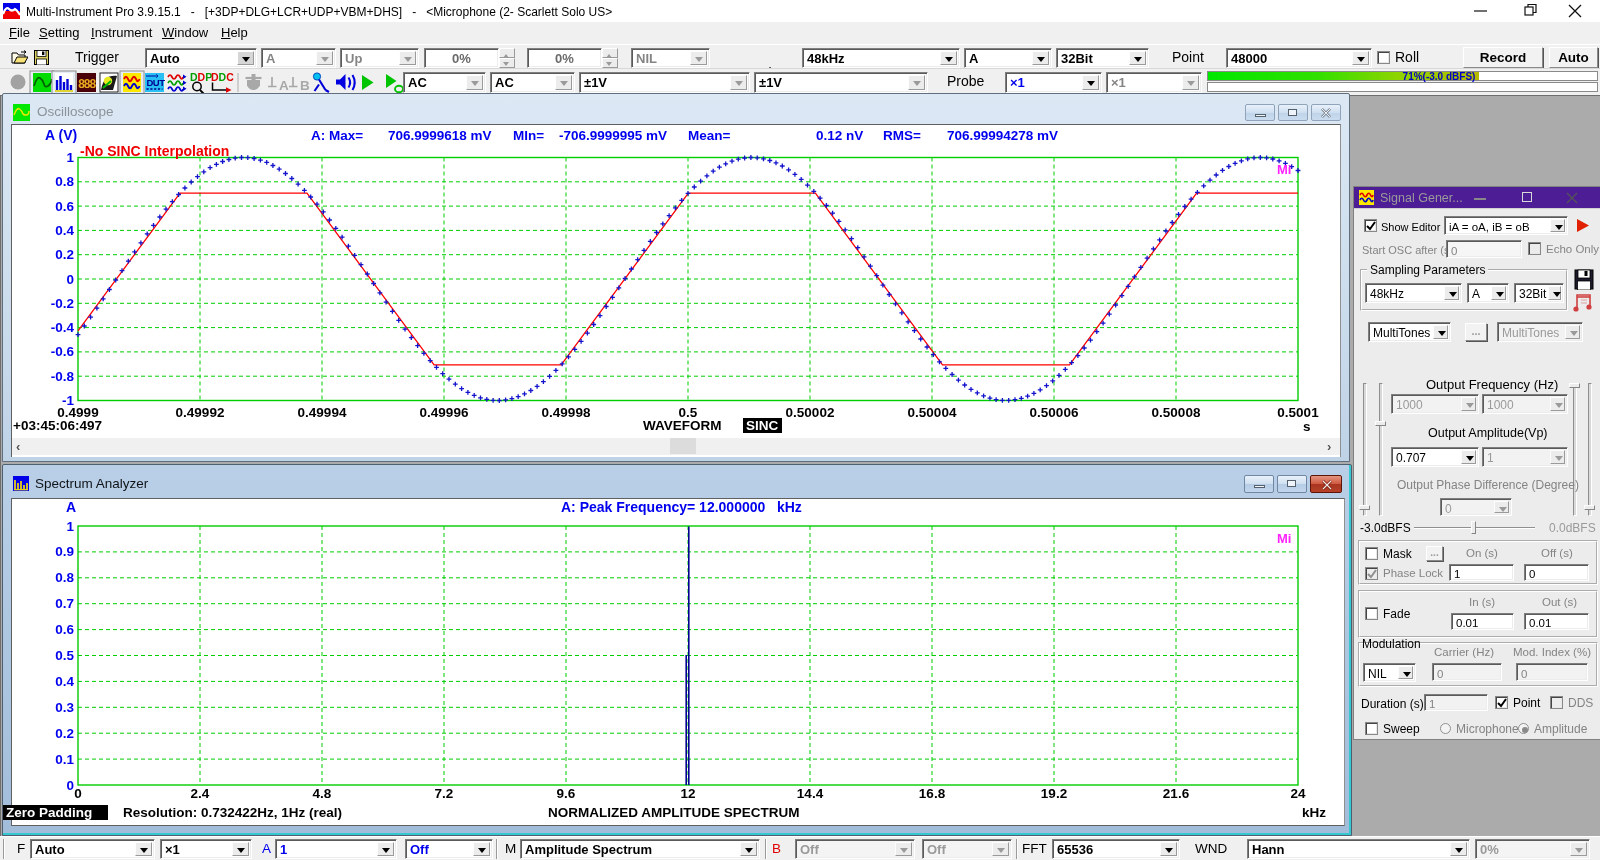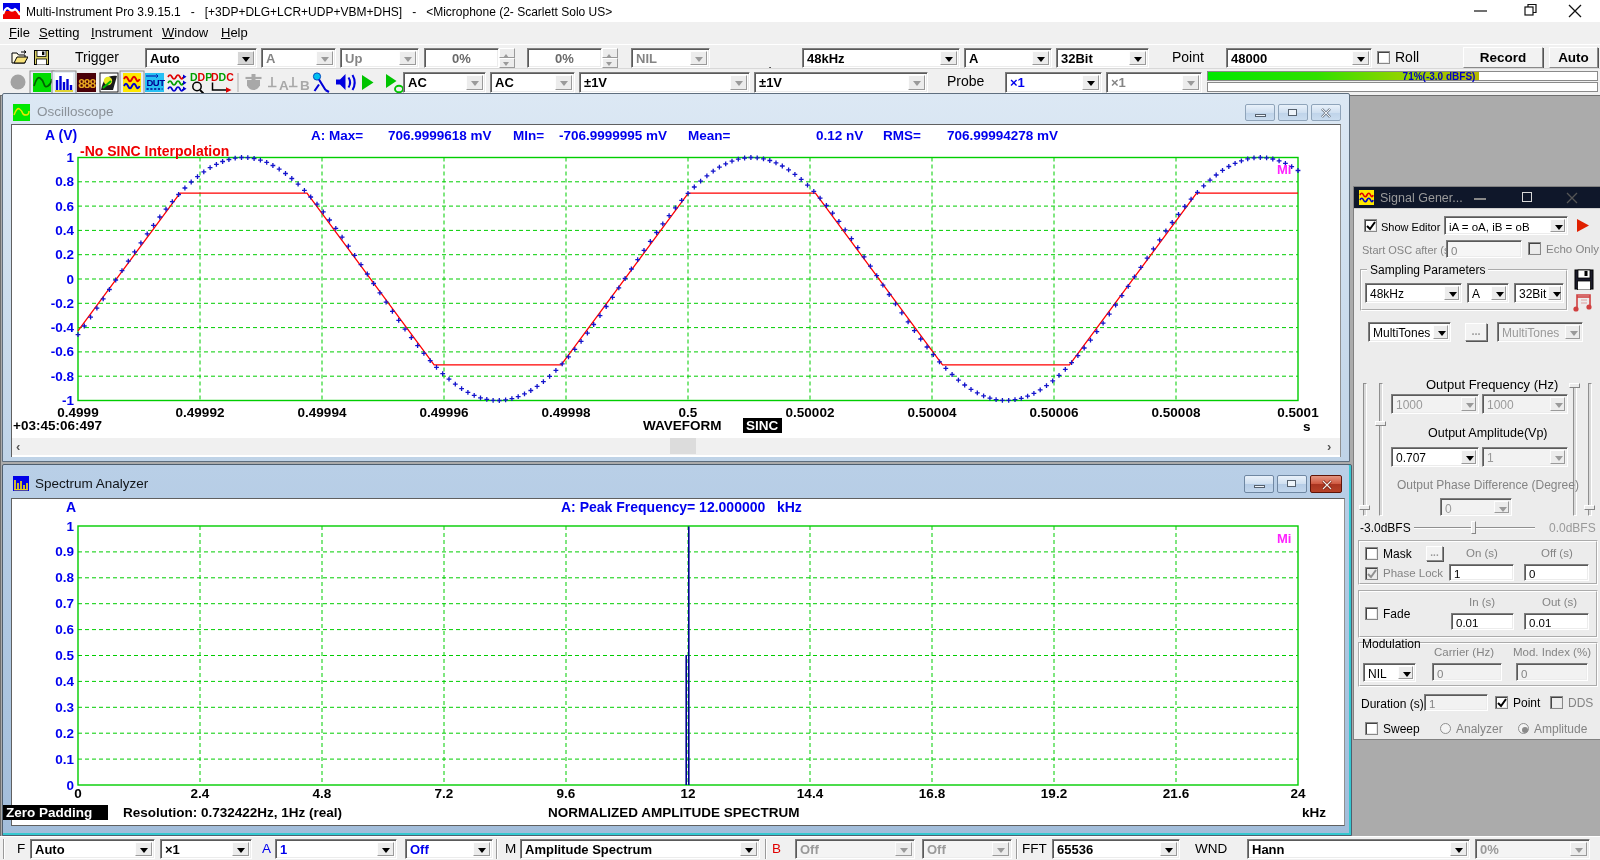--- a/index.html
+++ b/index.html
@@ -305,21 +305,21 @@
     <text x="1302" y="817" font-family="Liberation Sans" font-size="13.5" font-weight="bold" fill="#000">kHz</text>
     <text x="66" y="512" font-family="Liberation Sans" font-size="14" font-weight="bold" fill="#0000ee">A</text>
     <text x="561" y="512" font-family="Liberation Sans" font-size="14" font-weight="bold" fill="#0000ee">A: Peak Frequency= 12.000000&nbsp;&nbsp;&nbsp;kHz</text>
     <text x="1277" y="543" font-family="Liberation Sans" font-size="13" font-weight="bold" fill="#ff22ff">Mi</text>
     <rect x="3" y="805" width="105" height="15" fill="#000"></rect>
     <text x="6" y="817" font-family="Liberation Sans" font-size="13.5" font-weight="bold" fill="#fff">Zero Padding</text>
     <text x="123" y="817" font-family="Liberation Sans" font-size="13.5" font-weight="bold" fill="#000">Resolution: 0.732422Hz, 1Hz (real)</text>
     <text x="548" y="817" font-family="Liberation Sans" font-size="13.5" font-weight="bold" fill="#000">NORMALIZED AMPLITUDE SPECTRUM</text>
   </svg>
 <div class="ab" style="left:1353px;top:186px;width:247px;height:554px;background:#ececec;border:1px solid #808080;border-right:none">
- <div class="ab" style="left:0;top:0;width:246px;height:22px;background:#0f172a;border-bottom:1px solid #d0d0d0">
+ <div class="ab" style="left:0;top:0;width:246px;height:22px;background:#4c1d95;border-bottom:1px solid #d0d0d0">
   <svg class="ab" style="left:5px;top:3px" width="15" height="15" viewBox="0 0 15 15">
         <rect width="15" height="15" fill="#ffe800"></rect>
         <path d="M1 5q1.8-3.5 3.5 0t3.5 0 3.5 0 2.5 0" stroke="#e00000" stroke-width="1.7" fill="none"></path>
         <path d="M1 10q1.8-3.5 3.5 0t3.5 0 3.5 0 2.5 0" stroke="#0000c8" stroke-width="1.7" fill="none"></path>
       </svg>
   <div class="txt" style="left:26px;top:4px;font-size:12.5px;color:#9a9a9a">Signal Gener...</div>
   <div class="ab" style="left:120px;top:11px;width:12px;height:1.5px;background:#888"></div>
   <div class="ab" style="left:168px;top:5px;width:10px;height:10px;border:1px solid #d8d8d8"></div>
   <svg class="ab" style="left:212px;top:5px" width="12" height="12" viewBox="0 0 12 12">
         <path d="M1 1l10 10M11 1L1 11" stroke="#555" stroke-width="1.3"></path>
@@ -416,21 +416,21 @@
  <div class="cb" style="left:141px;top:509px"></div>
     <svg class="ab" style="left:143px;top:511px" width="10" height="10" viewBox="0 0 10 10">
       <path d="M1 5l3 3 5-7" stroke="#000" stroke-width="2" fill="none"></path>
     </svg>
  <div class="txt" style="left:159px;top:509px;font-size:12px">Point</div>
  <div class="cb g" style="left:196px;top:509px"></div>
  <div class="txt grey" style="left:214px;top:509px;font-size:12px">DDS</div>
  <div class="cb" style="left:11px;top:535px"></div>
  <div class="txt" style="left:29px;top:535px;font-size:12px">Sweep</div>
  <div class="ab" style="left:86px;top:536px;width:11px;height:11px;border-radius:50%;background:#f4f4f4;border:1px solid #909090"></div>
- <div class="txt grey" style="left:102px;top:535px;font-size:12px">Analyzer</div>
+ <div class="txt grey" style="left:102px;top:535px;font-size:12px">Microphone</div>
  <div class="ab" style="left:164px;top:536px;width:11px;height:11px;border-radius:50%;background:#f4f4f4;border:1px solid #909090"></div>
  <div class="ab" style="left:167.5px;top:539.5px;width:6px;height:6px;border-radius:50%;background:#8a8a8a"></div>
  <div class="txt grey" style="left:180px;top:535px;font-size:12px">Amplitude</div>
 </div>
 
 <div class="ab" style="left:0;top:836px;width:1600px;height:24px;background:#f0f0f0;border-top:1px solid #fff">
  <div class="sep" style="left:3px;top:2px;height:20px"></div>
  <div class="txt bold" style="left:17px;top:4px;font-size:13.5px">F</div>
  <div class="combo" style="left:30px;top:2px;width:125px;height:20px">Auto<span class="arr"></span></div>
  <div class="combo" style="left:160px;top:2px;width:92px;height:20px">×1<span class="arr"></span></div>

